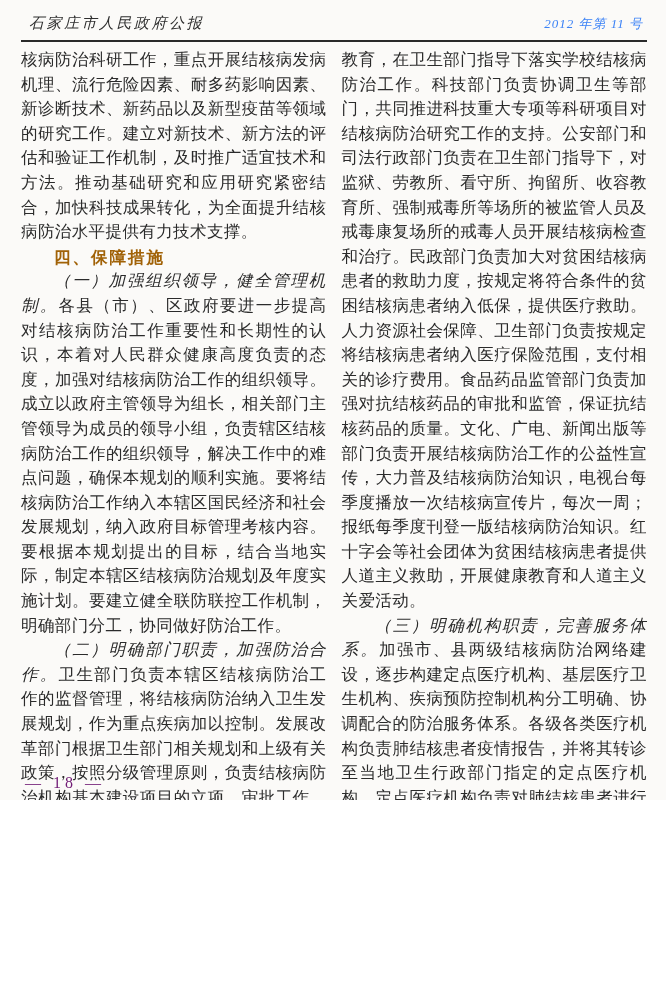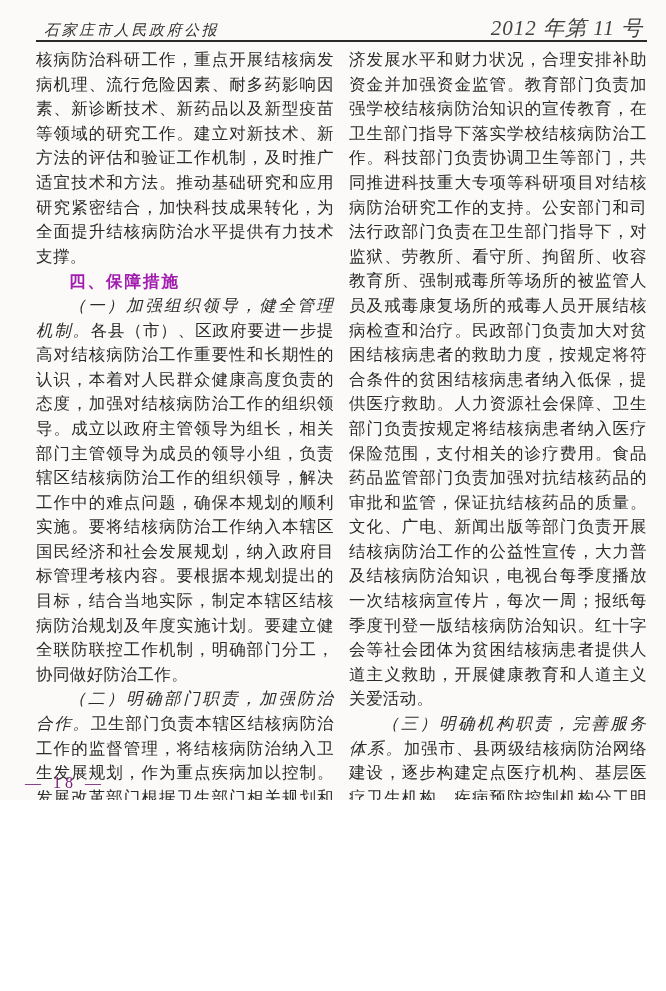--- a/index.html
+++ b/index.html
@@ -1,34 +1,34 @@
 <!DOCTYPE html>
 <html lang="zh"><head>
 <meta charset="utf-8">
 <style>
   html,body{margin:0;padding:0;background:#ffffff;}
   .page{
     position:relative;
     width:666px;height:800px;
     background:#fbfaf8;
     box-sizing:border-box;
-    padding:14px 19px 0 36px;
+    padding:14px 19px 0 21px;
     font-family:"Liberation Serif", serif;
     color:#262626;
     overflow:hidden;
   }
   .hdr{
     display:flex;justify-content:space-between;align-items:baseline;
     padding:0 4px 0 8px;height:24px;
   }
   .hdr .gz-title{
     font-style:italic;font-size:15px;letter-spacing:2.5px;color:#2e2e2e;
   }
   .hdr .issue{
-    font-size:21px;letter-spacing:1px;color:#404040;font-style:italic;text-align:right;
+    font-size:13px;letter-spacing:1px;color:#3b82f6;font-style:italic;text-align:right;
   }
   .rule{height:2px;background:#2a2a2a;margin-top:2px;}
   .columns{
     margin-top:6px;
     height:912px;
     column-count:2;
     column-gap:15px;
     column-fill:auto;
     font-size:16.5px;
     line-height:24.6px;
@@ -36,21 +36,21 @@
     letter-spacing:0.4px;
     color:#2b2b2b;
   }
   .columns p{margin:0;text-indent:2em;}
   .columns p.cont{text-indent:0;}
   .kai{font-style:italic;letter-spacing:1.2px;}
   h3.sec{
     margin:0;text-indent:2em;
     font-family:"Liberation Sans", sans-serif;
     font-weight:bold;font-size:16.5px;line-height:24.6px;
-    letter-spacing:2px;color:#a21caf;
+    letter-spacing:2px;color:#a16207;
   }
   .ftr{
     position:absolute;left:25px;bottom:8px;
     font-size:16px;letter-spacing:4px;color:#701a75;
   }
 </style>
 </head>
 <body>
 
 <div class="page">

